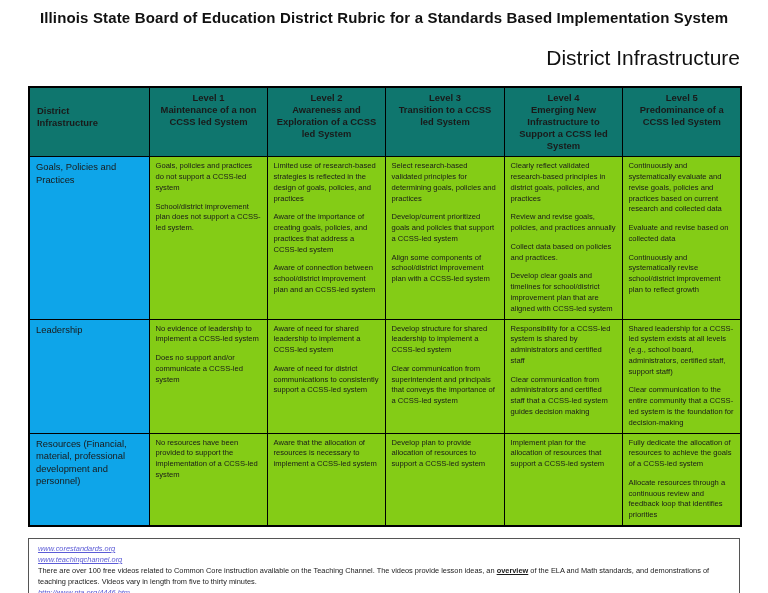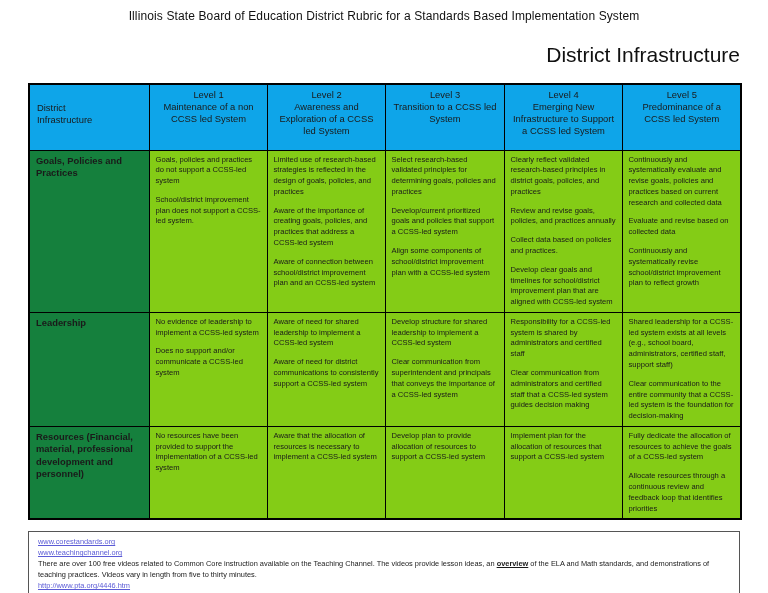--- a/index.html
+++ b/index.html
@@ -16,22 +16,22 @@
   }
   .page {
     position: relative;
     width: 768px;
     height: 593px;
     box-sizing: border-box;
     padding: 0 28px;
   }
   .doc-header {
     text-align: center;
-    font-size: 12px;
-    font-weight: normal;
+    font-size: 15px;
+    font-weight: bold;
     letter-spacing: 0.01em;
     margin-top: 9px;
     color: #111;
   }
   .doc-title {
     text-align: right;
     font-size: 21px;
     font-weight: normal;
     margin-top: 20px;
     margin-bottom: 16px;
@@ -44,40 +44,40 @@
     table-layout: fixed;
     border: 2.2px solid #000;
   }
   table.rubric td, table.rubric th {
     border: 1.2px solid #000;
     vertical-align: top;
     padding: 4px 5px 4px 6px;
     box-sizing: border-box;
   }
   thead th {
-    background: #0ea5e9;
+    background: #0f766e;
     text-align: center;
     font-size: 9.4px;
-    font-weight: normal;
+    font-weight: bold;
     line-height: 1.28;
     padding-top: 6px;
     padding-bottom: 6px;
     height: 66px;
     vertical-align: top;
   }
   thead th.corner {
     text-align: left;
     padding-left: 7px;
     padding-top: 17px;
     margin-left: 36px;
   }
   td.rowlabel {
-    background: #15803d;
+    background: #0ea5e9;
     font-size: 9.4px;
-    font-weight: bold;
+    font-weight: normal;
     line-height: 1.33;
     padding-top: 6px;
     padding-left: 7px;
   }
   td.cell {
     background: #84cc16;
     font-size: 7.6px;
     line-height: 1.42;
     padding-top: 6px;
   }
@@ -103,20 +103,21 @@
     box-sizing: border-box;
     padding: 5px 8px 7px 9px;
     font-size: 7.4px;
     line-height: 1.48;
     color: #1a1a1a;
   }
   .notes .lnk {
     color: #5b5bd6;
     text-decoration: underline;
     display: block;
+    font-style: italic;
   }
   .notes .body {
     display: block;
   }
   .notes .body .em {
     font-weight: bold;
     text-decoration: underline;
   }
 </style>
 </head>

